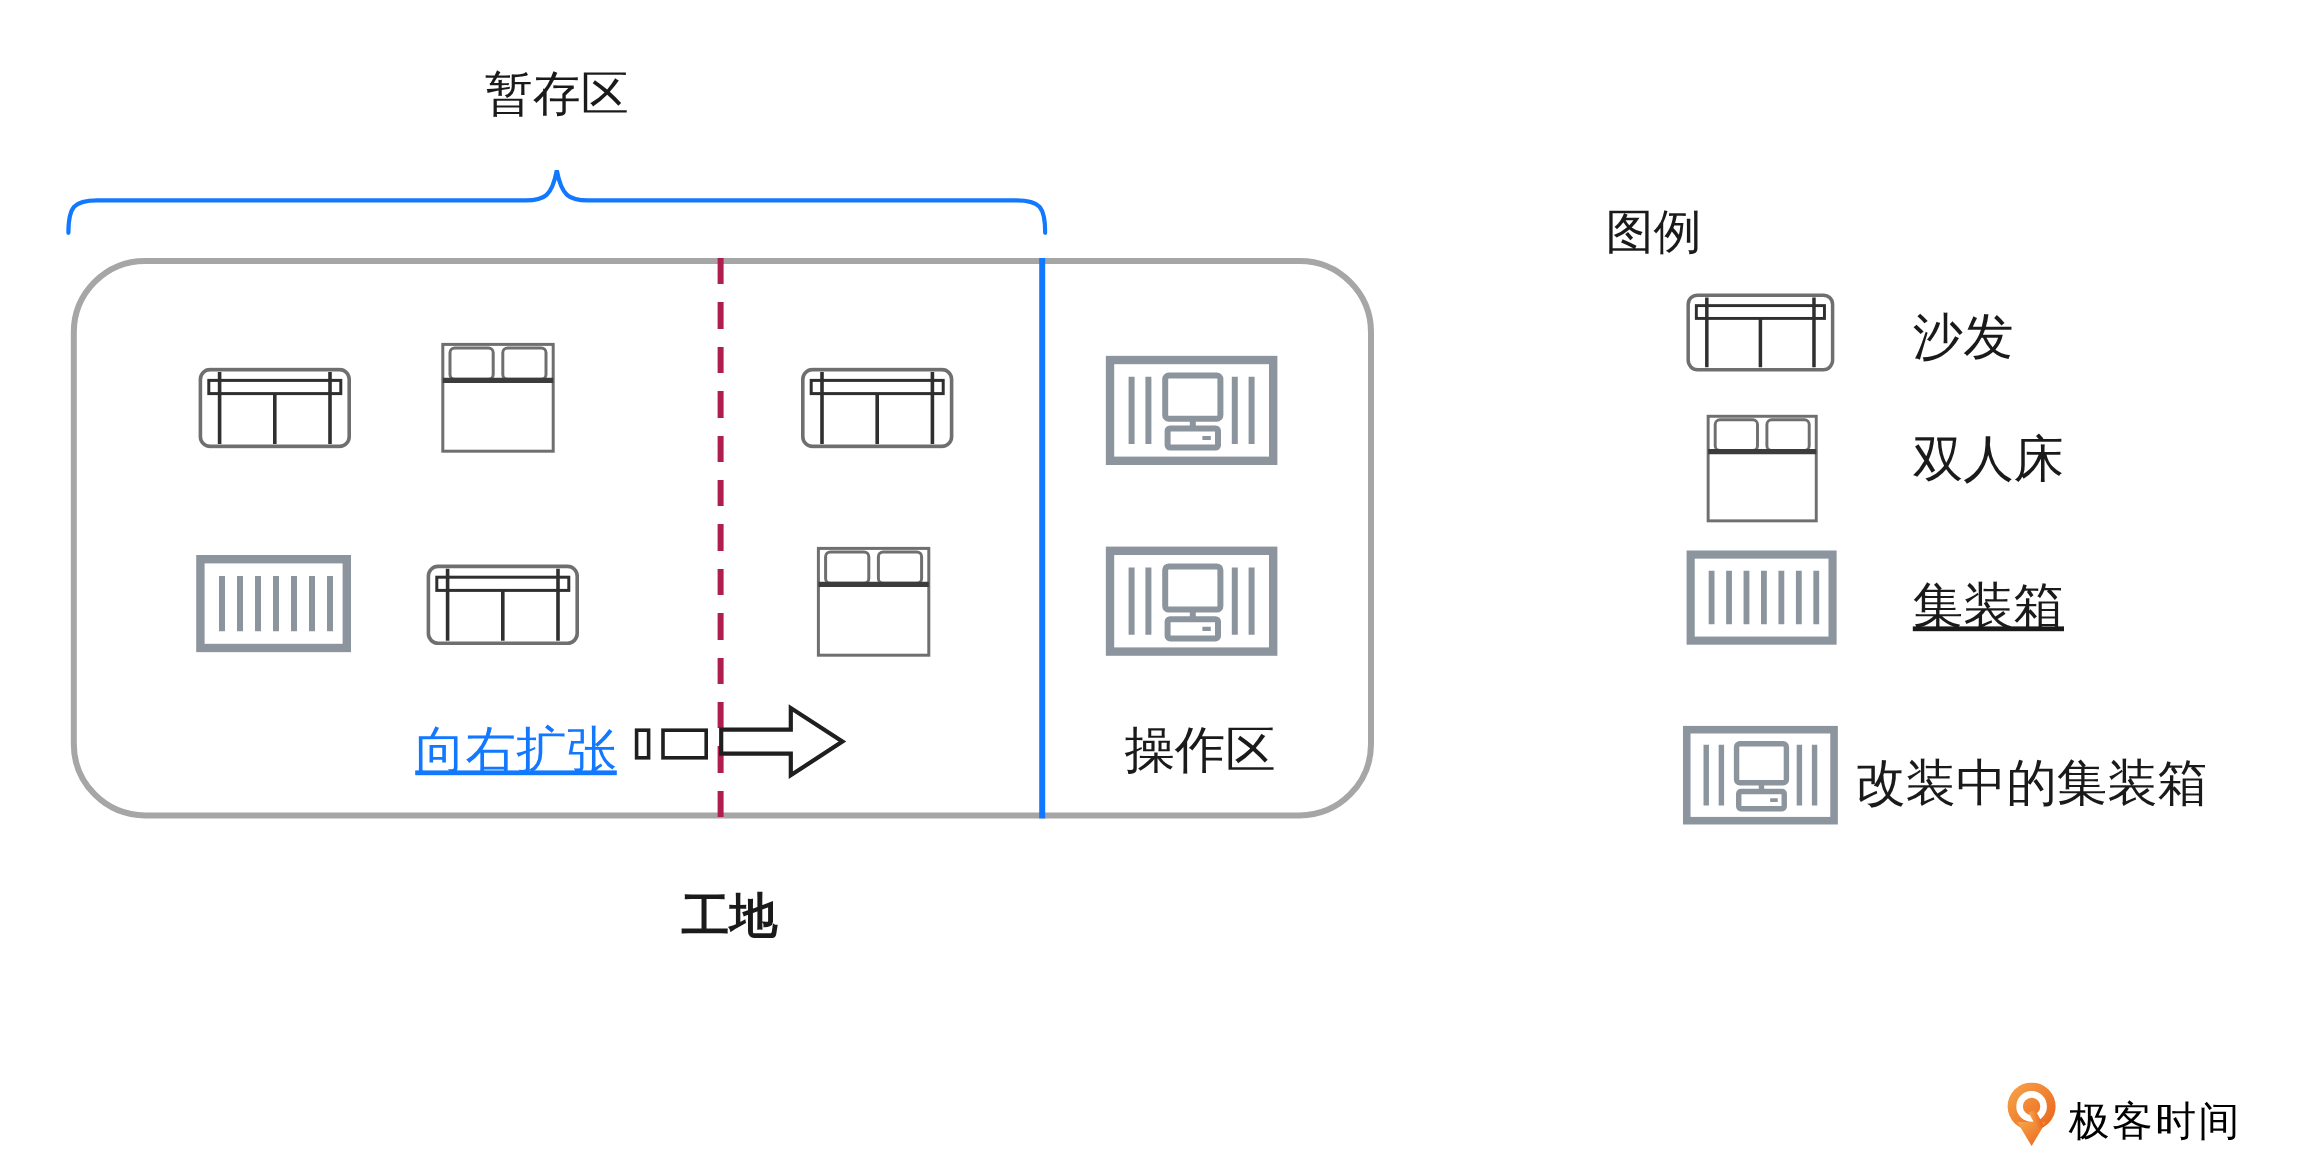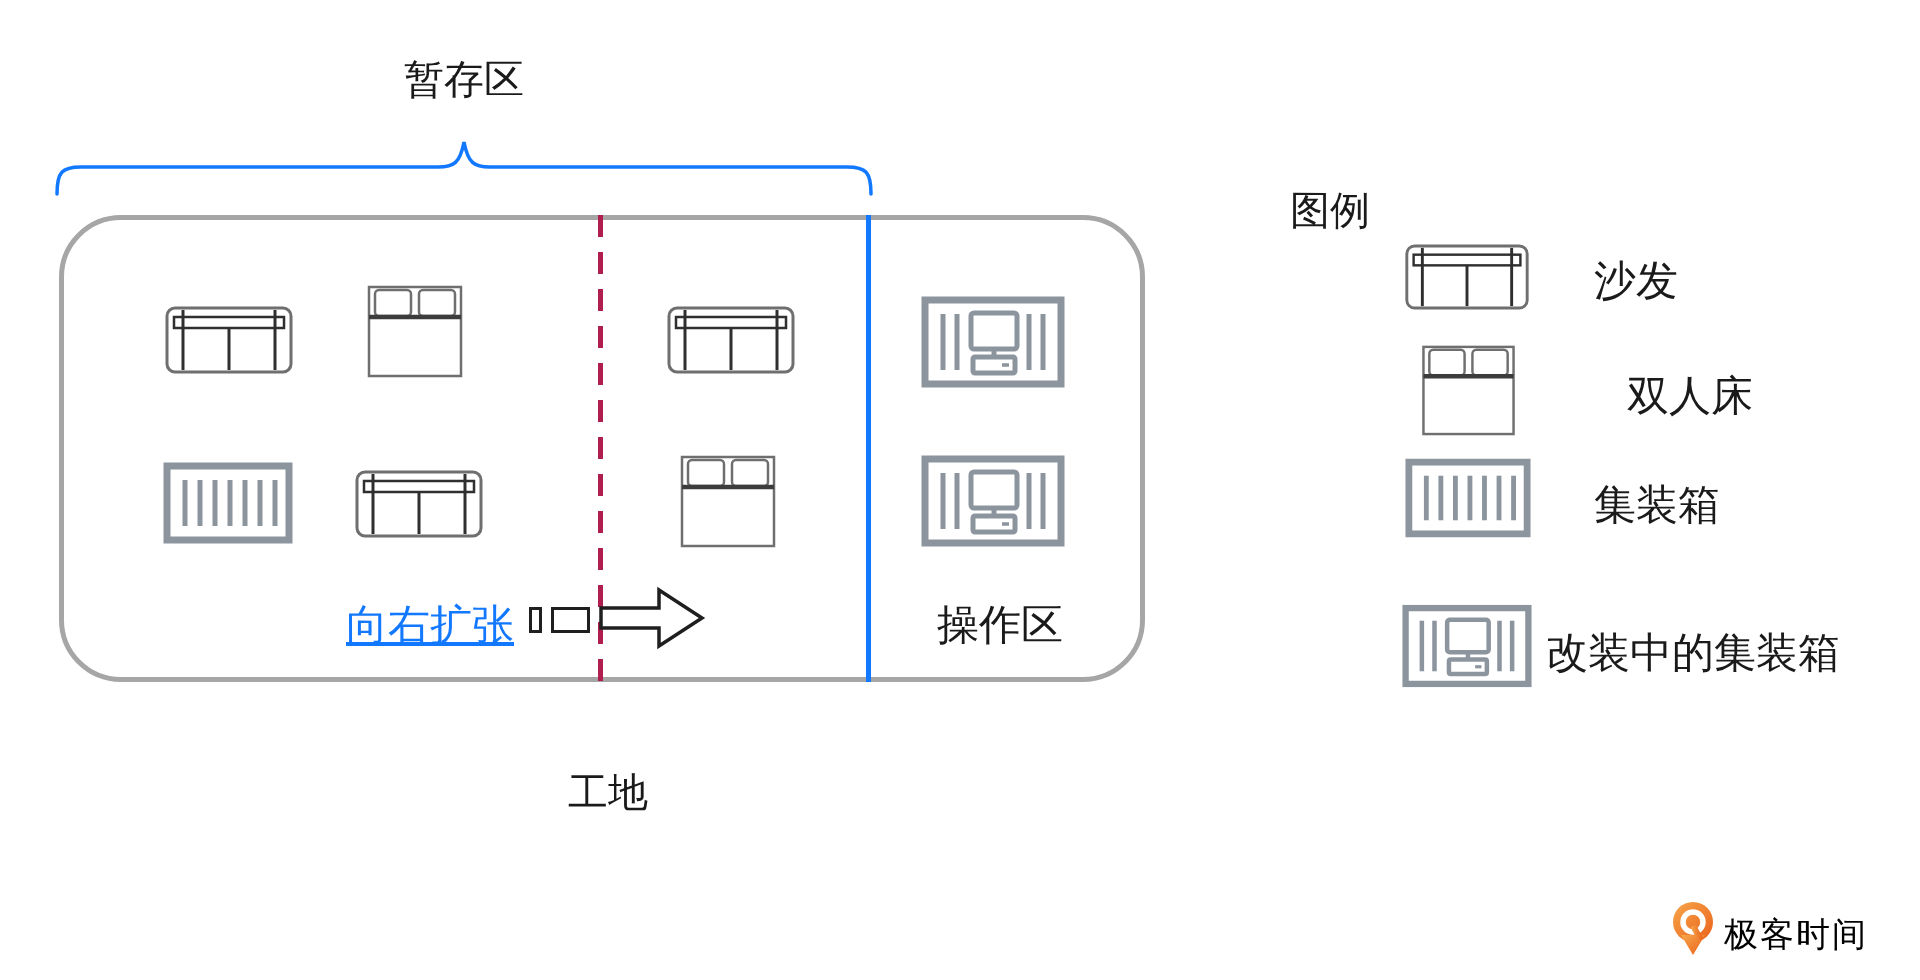--- a/index.html
+++ b/index.html
@@ -118,43 +118,43 @@
     </svg>
 
   <svg class="abs" style="left:921px;top:296px;" width="144" height="92">
       <use href="#sym-modcontainer"></use>
     </svg>
   <svg class="abs" style="left:921px;top:455px;" width="144" height="92">
       <use href="#sym-modcontainer"></use>
     </svg>
   <div class="abs label label-md" style="left:937px;top:600px;">操作区</div>
 
-  <div class="abs label label-lg center" style="left:508px;top:768px;width:200px;">工地</div>
+  <div class="abs label label-lg center" style="left:508px;top:740px;width:200px;font-weight:bold;">工地</div>
 
-  <div class="abs label label-lg" style="left:1290px;top:170px;margin-top:16px;">图例</div>
+  <div class="abs label label-lg" style="left:1338px;top:170px;">图例</div>
 
   <div>
     <svg class="abs" style="left:1404px;top:244px;" width="126" height="66">
         <use href="#sym-sofa"></use>
       </svg>
     <div class="abs label label-md" style="left:1594px;top:256px;">沙发</div>
   </div>
 
   <div>
     <svg class="abs" style="left:1421px;top:342px;" width="95" height="94">
         <use href="#sym-bed"></use>
       </svg>
-    <div class="abs label label-md" style="left:1594px;top:371px;margin-left:33px;">双人床</div>
+    <div class="abs label label-md" style="left:1594px;top:358px;">双人床</div>
   </div>
 
   <div>
     <svg class="abs" style="left:1405px;top:458px;" width="126" height="80">
         <use href="#sym-container"></use>
       </svg>
-    <div class="abs label label-md" style="left:1594px;top:480px;">集装箱</div>
+    <div class="abs label label-md" style="left:1594px;top:480px;text-decoration:underline;">集装箱</div>
   </div>
 
   <div>
     <svg class="abs" style="left:1402px;top:600px;" width="130" height="92">
         <use href="#sym-modcontainer"></use>
       </svg>
     <div class="abs label label-md" style="left:1546px;top:628px;">改装中的集装箱</div>
   </div>
 
   <div>

